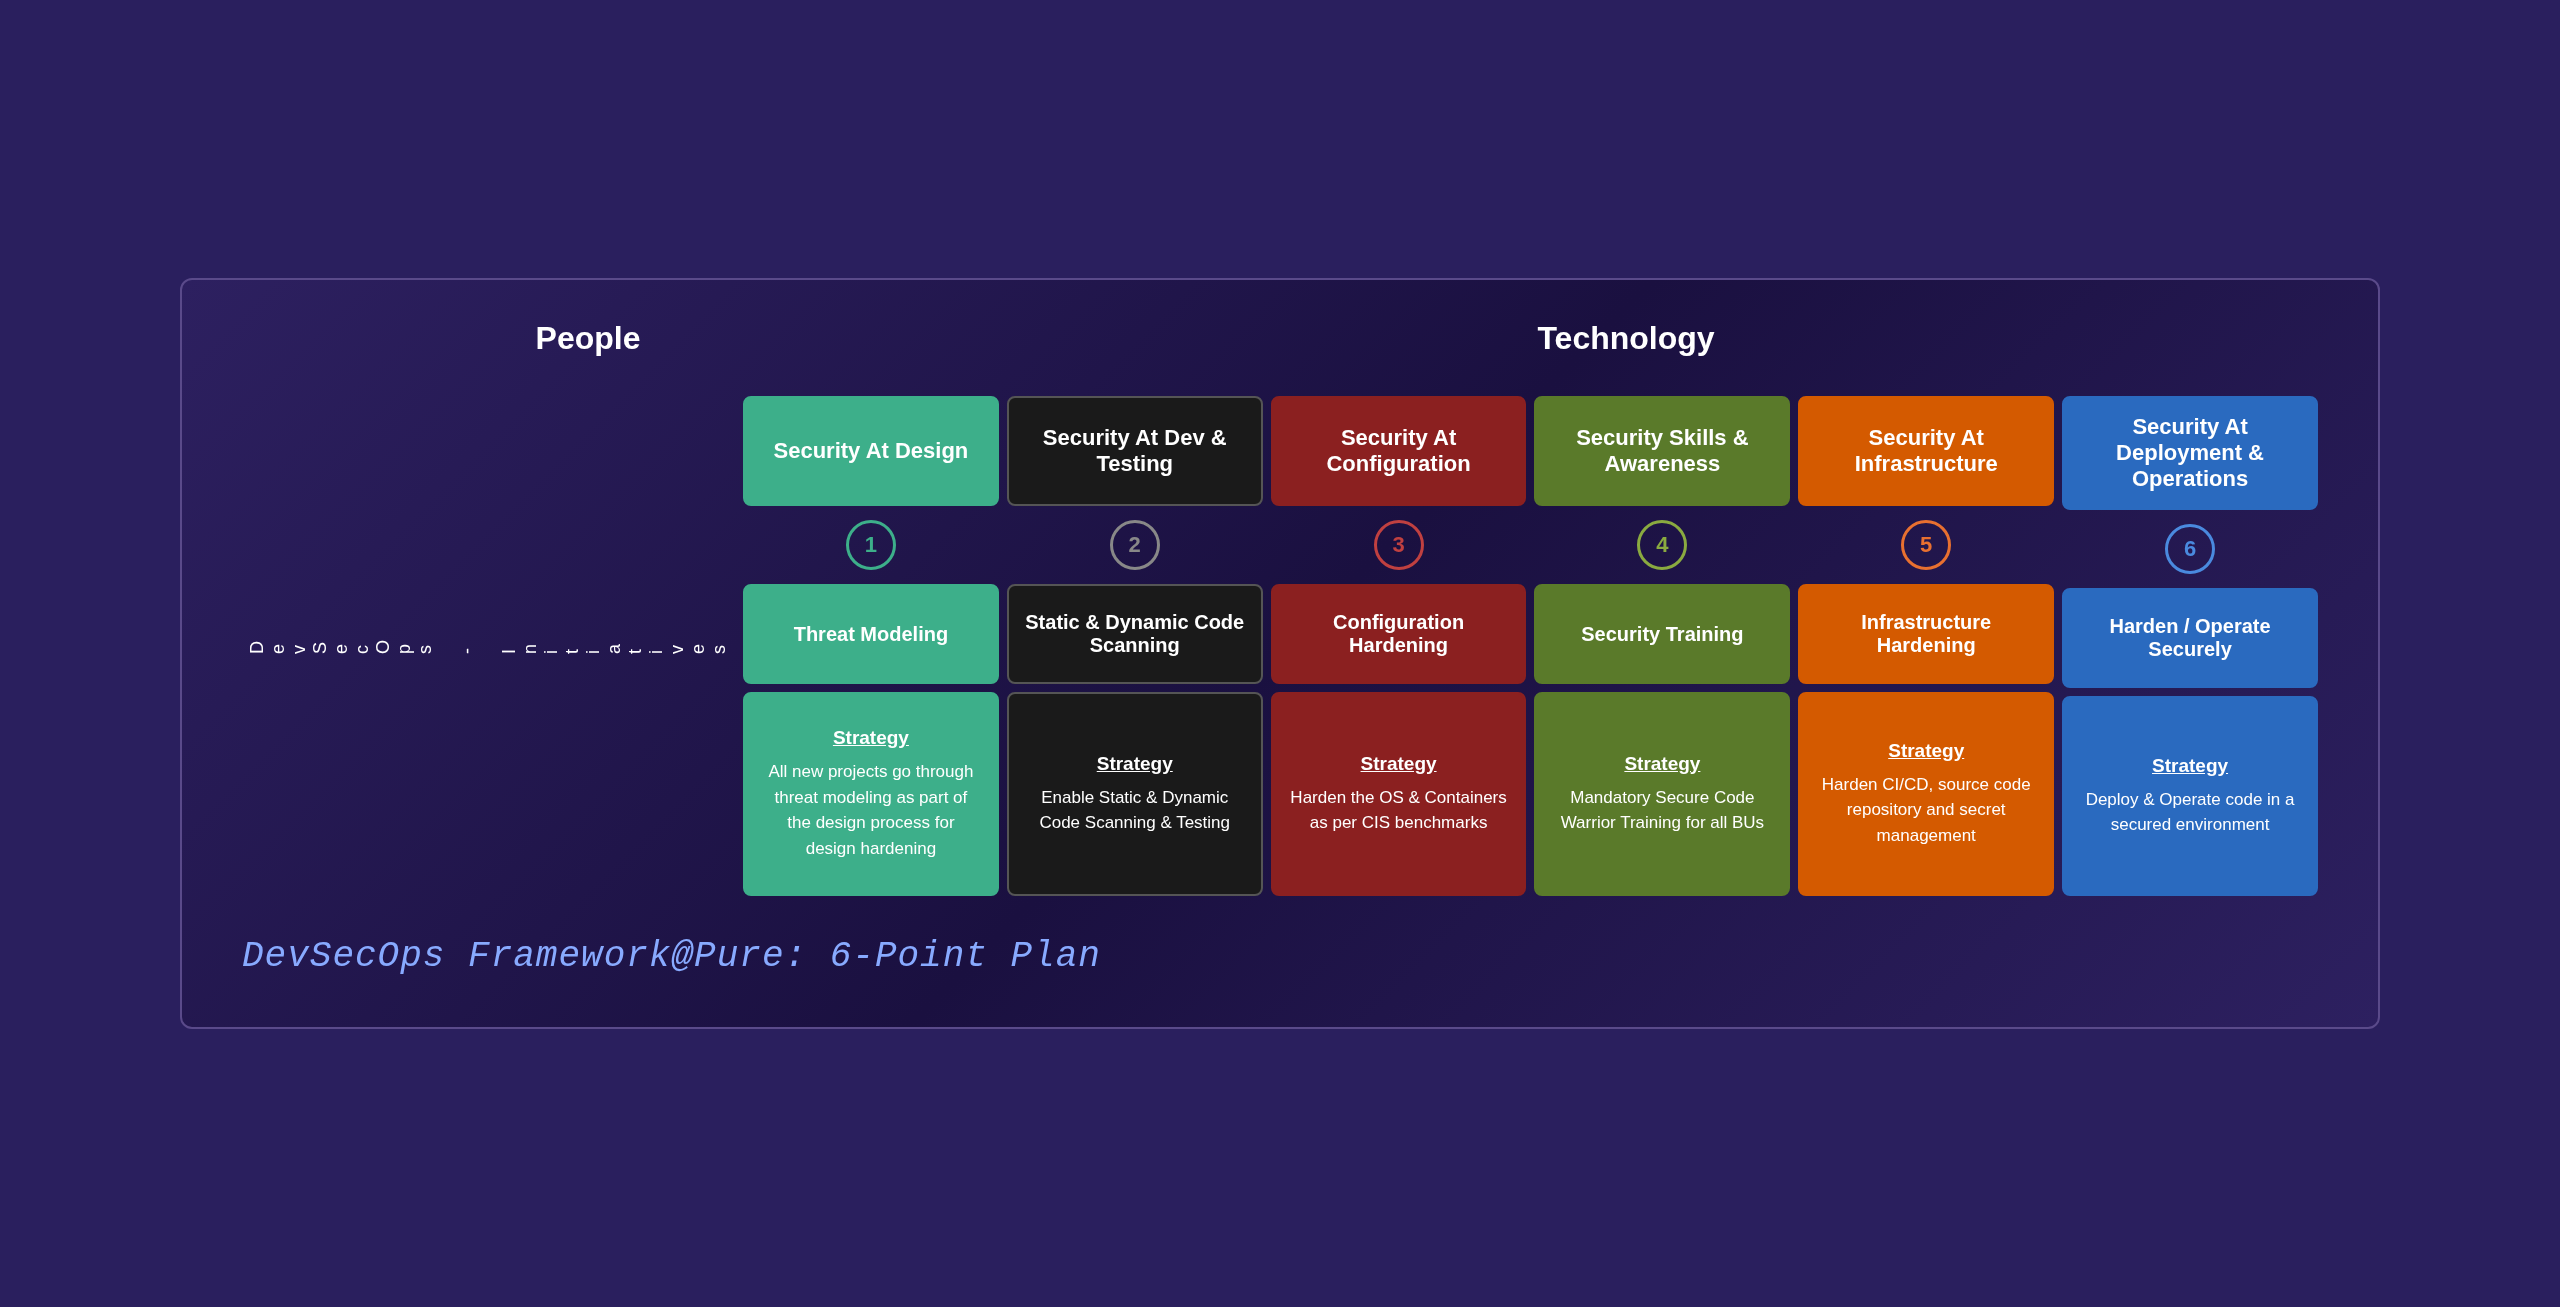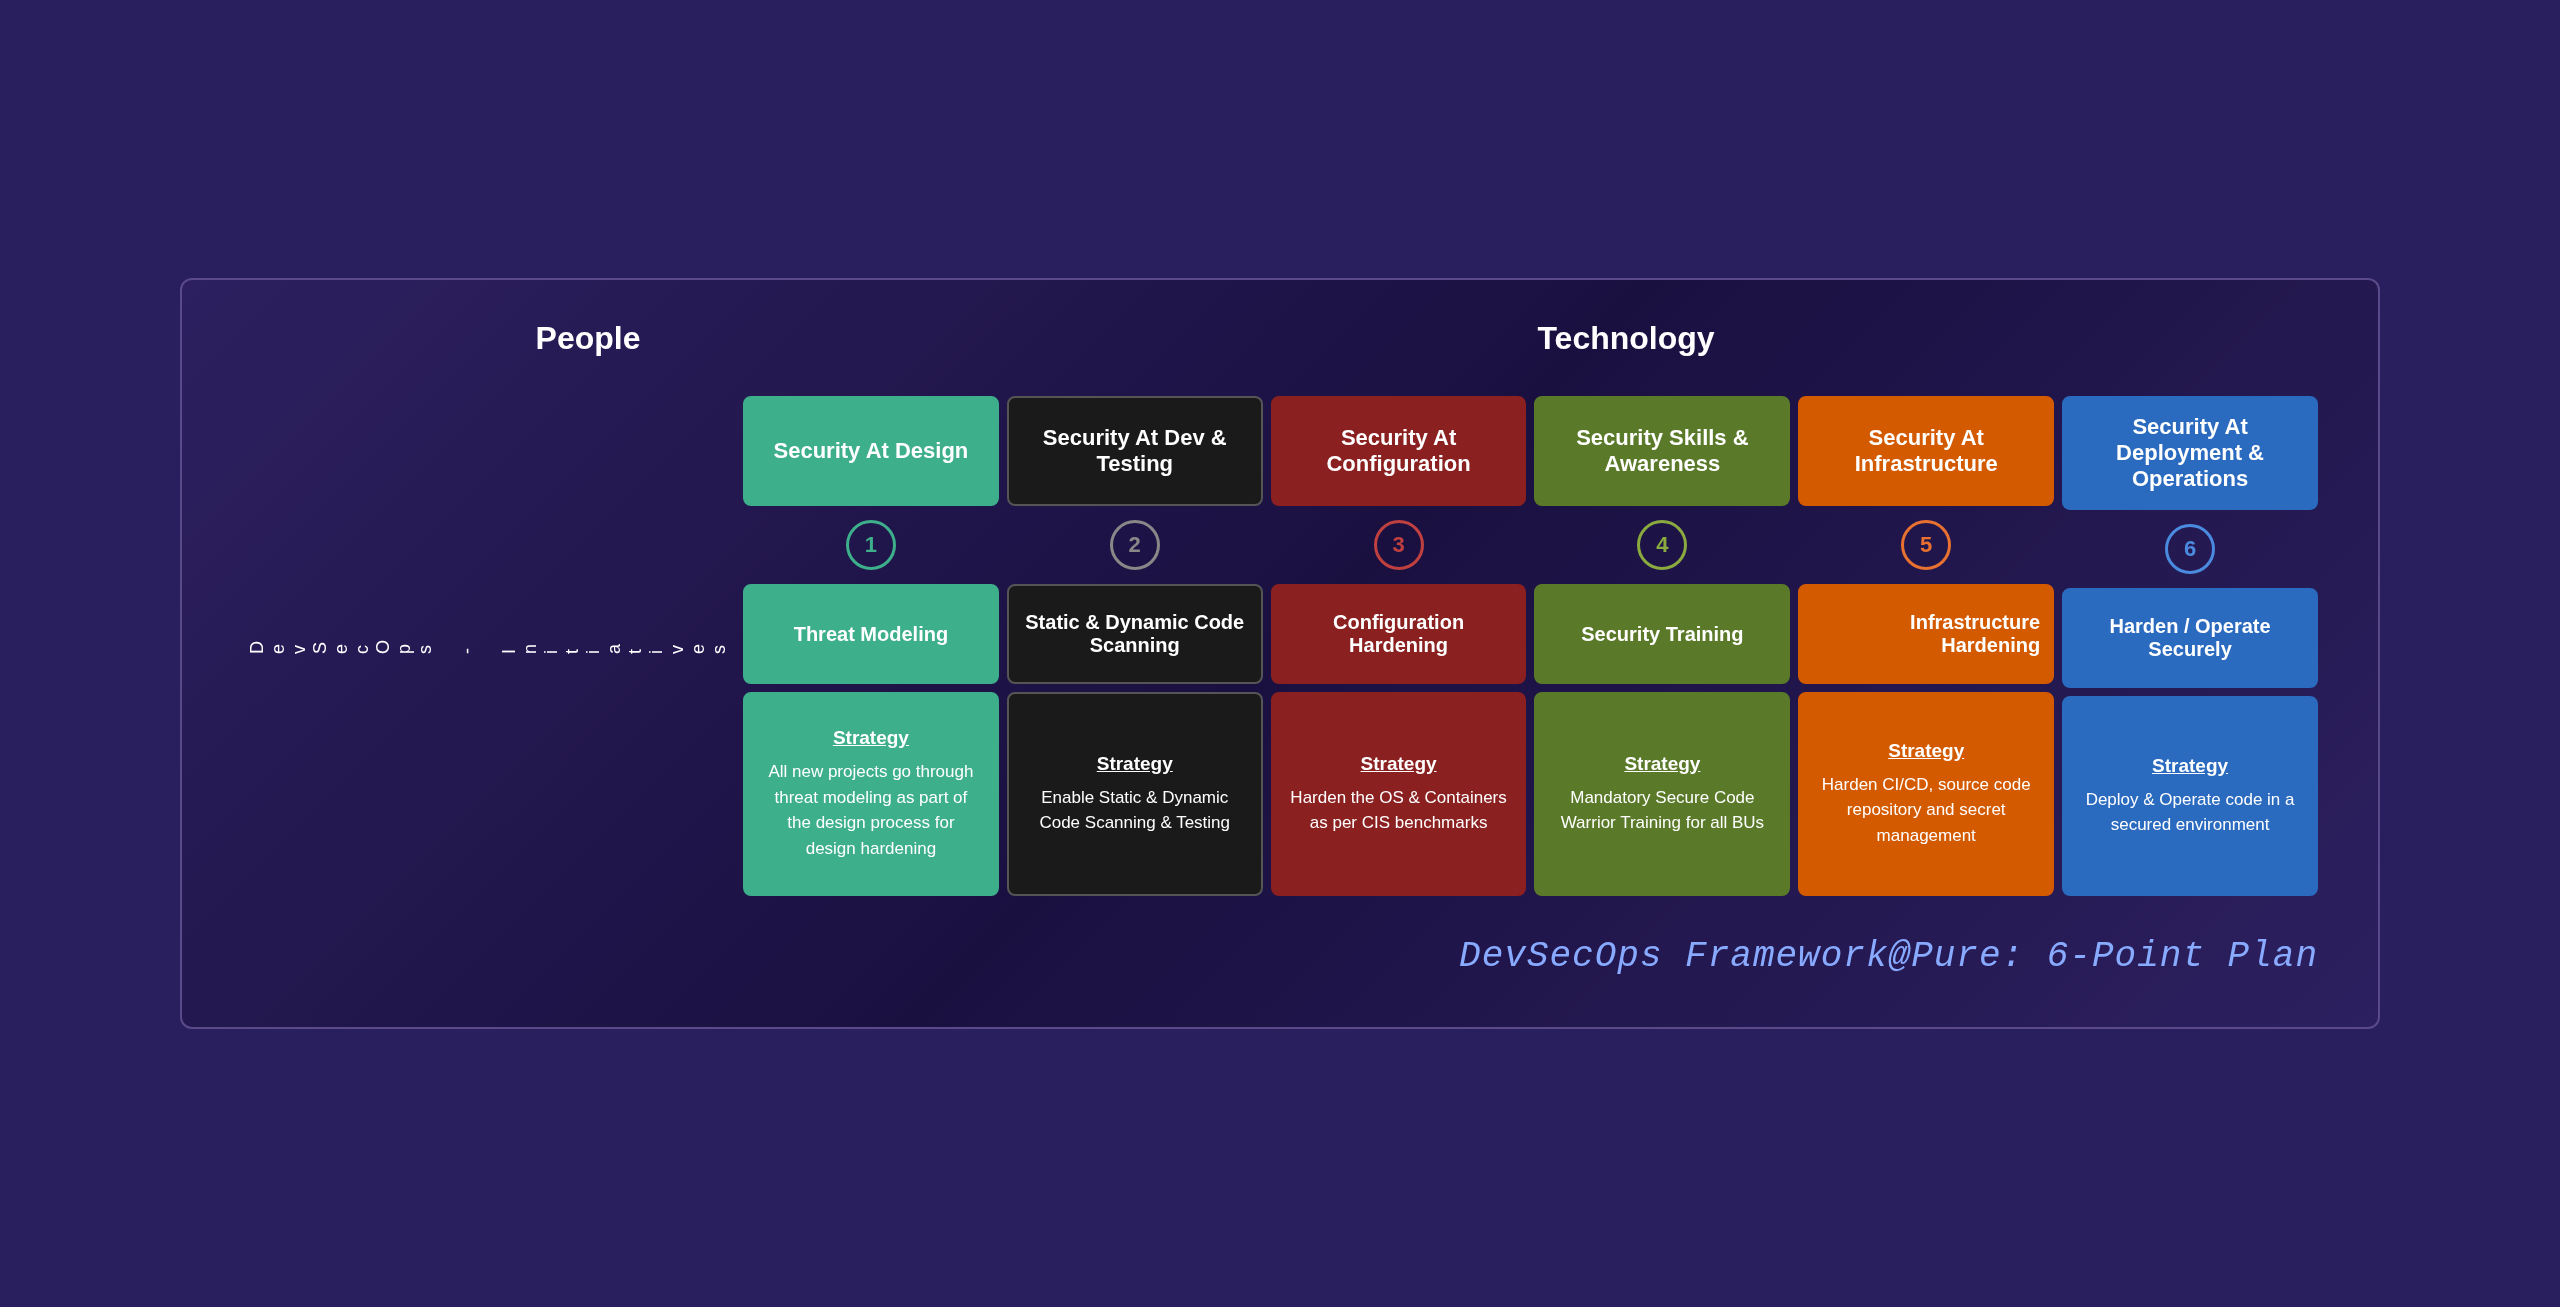--- a/index.html
+++ b/index.html
@@ -121,21 +121,21 @@
       min-height: 100px;
       display: flex;
       align-items: center;
       justify-content: center;
     }
 
     .col-green .sub-box { background-color: #3daf8a; border: 2px solid #3daf8a; }
     .col-darkgray .sub-box { background-color: #1a1a1a; border: 2px solid #555; }
     .col-darkred .sub-box { background-color: #8b2020; border: 2px solid #8b2020; }
     .col-olive .sub-box { background-color: #5a7a2a; border: 2px solid #5a7a2a; }
-    .col-orange .sub-box { background-color: #d45a00; border: 2px solid #d45a00; text-align: right; }
+    .col-orange .sub-box { background-color: #d45a00; border: 2px solid #d45a00; }
     .col-blue .sub-box { background-color: #2a6abf; border: 2px solid #2a6abf; }
 
     .strategy-box {
       border-radius: 8px;
       padding: 20px 16px;
       text-align: center;
       color: white;
       font-size: 18px;
       flex: 1;
       display: flex;
@@ -158,21 +158,21 @@
       margin-bottom: 10px;
       font-size: 19px;
     }
 
     .strategy-text {
       font-size: 17px;
       line-height: 1.5;
     }
 
     .footer-title {
-      text-align: right;
+      text-align: left;
       color: #88aaff;
       font-size: 36px;
       font-style: italic;
       margin-top: 40px;
       letter-spacing: 1px;
       font-family: 'Courier New', monospace;
     }
 
     .number-row {
       display: flex;

